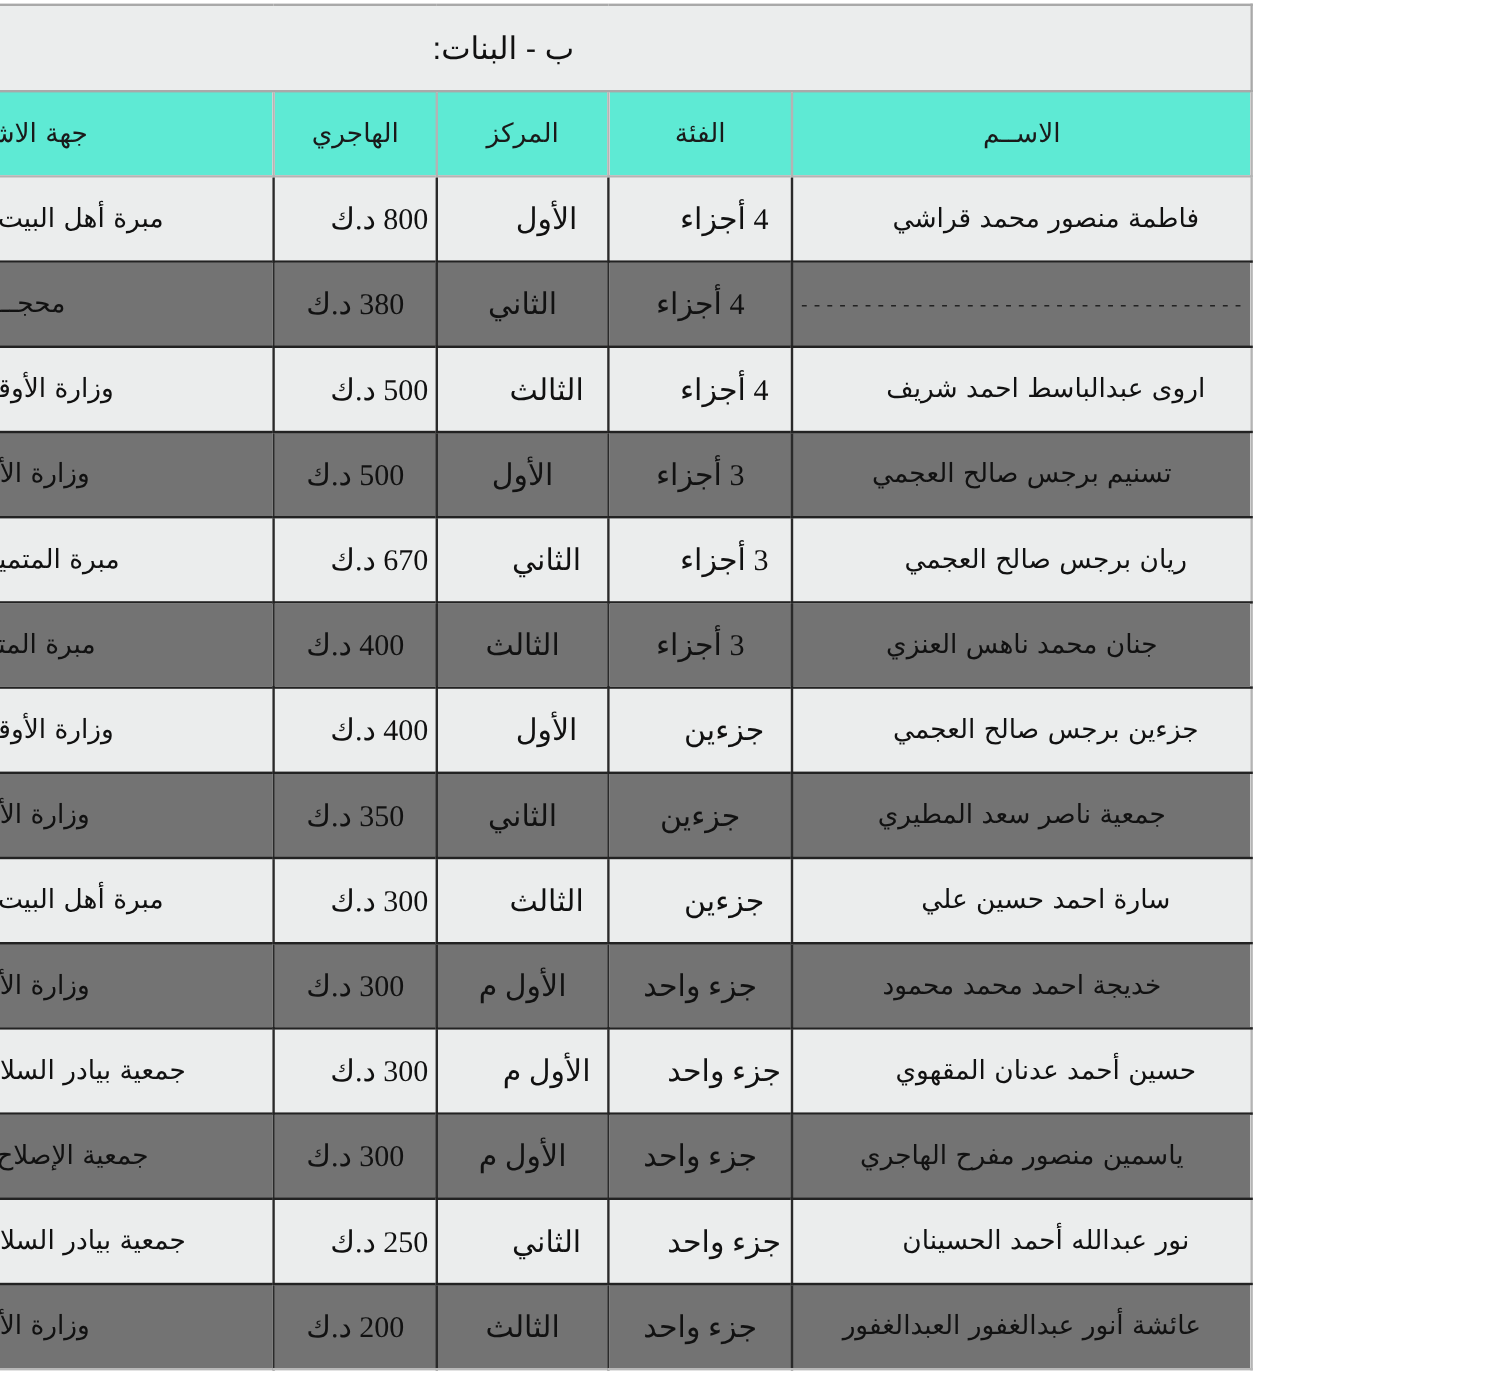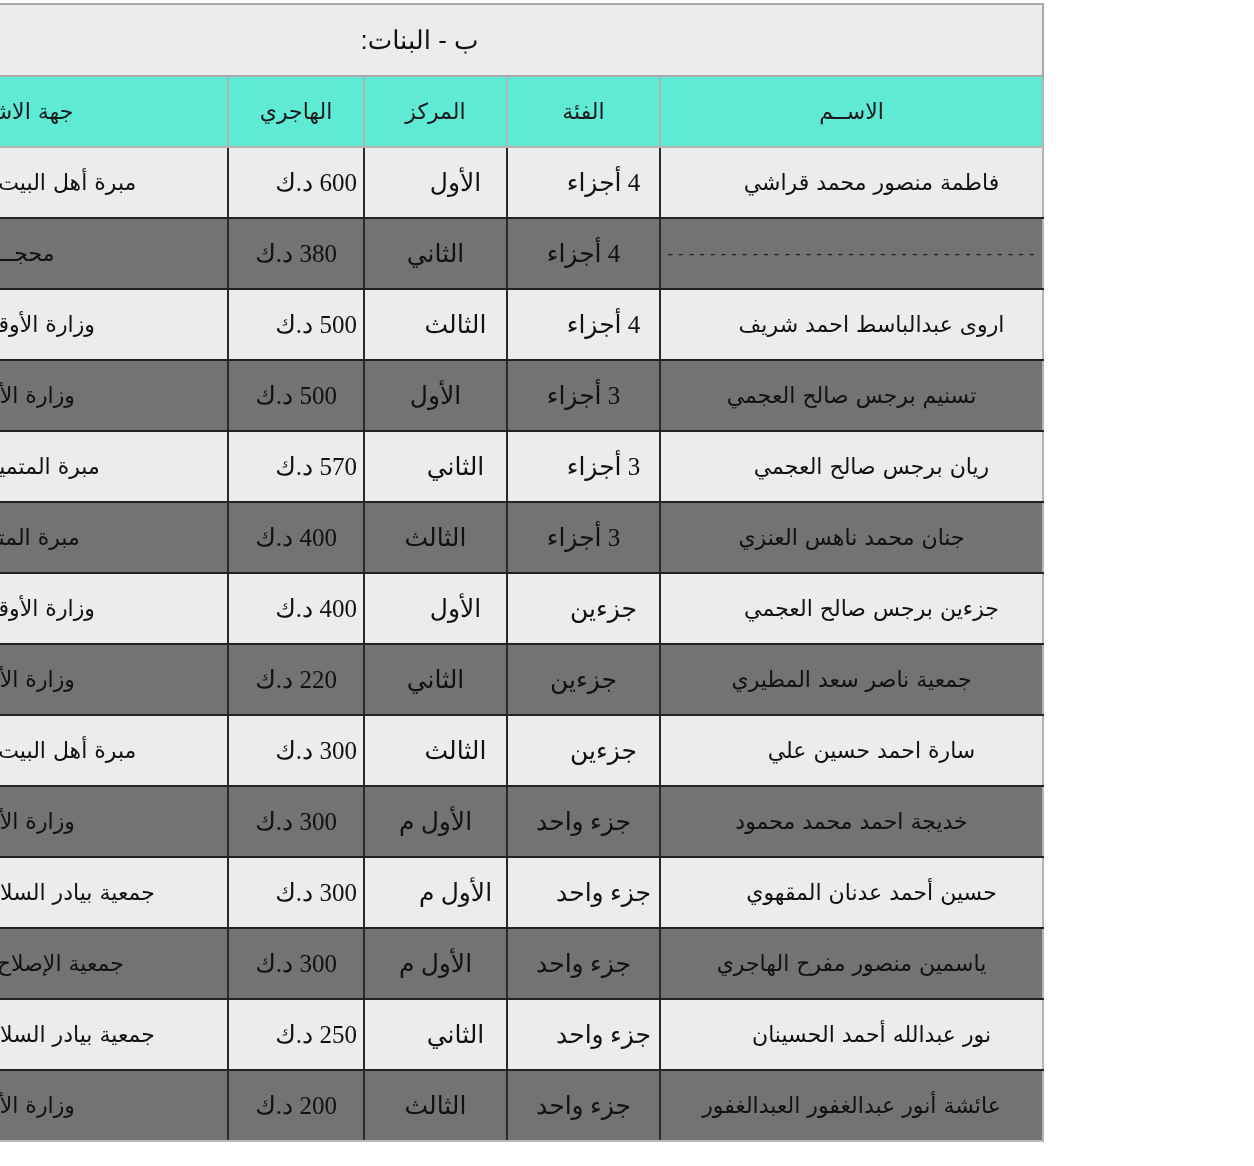--- a/index.html
+++ b/index.html
@@ -93,21 +93,21 @@
         <th>الفئة</th>
         <th>المركز</th>
         <th>الهاجري</th>
         <th>جهة الاشتراك</th>
       </tr>
 
       <tr class="data-row alt light-top">
         <td class="outer-right name-cell">فاطمة منصور محمد قراشي</td>
         <td class="serif-cell">4 أجزاء</td>
         <td class="serif-cell">الأول</td>
-        <td class="serif-cell">600 د.ك</td>
+        <td class="serif-cell">800 د.ك</td>
         <td class="outer-left">مبرة أهل البيت الخيرية</td>
       </tr>
       <tr class="data-row plain">
         <td class="outer-right name-cell dashes">-----------------------------------</td>
         <td class="serif-cell">4 أجزاء</td>
         <td class="serif-cell">الثاني</td>
         <td class="serif-cell">380 د.ك</td>
         <td class="outer-left">محجــوب</td>
       </tr>
       <tr class="data-row alt">
@@ -121,42 +121,42 @@
         <td class="outer-right name-cell">تسنيم برجس صالح العجمي</td>
         <td class="serif-cell">3 أجزاء</td>
         <td class="serif-cell">الأول</td>
         <td class="serif-cell">500 د.ك</td>
         <td class="outer-left">وزارة الأوقاف</td>
       </tr>
       <tr class="data-row alt">
         <td class="outer-right name-cell">ريان برجس صالح العجمي</td>
         <td class="serif-cell">3 أجزاء</td>
         <td class="serif-cell">الثاني</td>
-        <td class="serif-cell">570 د.ك</td>
+        <td class="serif-cell">670 د.ك</td>
         <td class="outer-left">مبرة المتميزين</td>
       </tr>
       <tr class="data-row plain">
         <td class="outer-right name-cell">جنان محمد ناهس العنزي</td>
         <td class="serif-cell">3 أجزاء</td>
         <td class="serif-cell">الثالث</td>
         <td class="serif-cell">400 د.ك</td>
         <td class="outer-left">مبرة المتميزين</td>
       </tr>
       <tr class="data-row alt light-top">
         <td class="outer-right name-cell">جزءين برجس صالح العجمي</td>
         <td class="serif-cell">جزءين</td>
         <td class="serif-cell">الأول</td>
         <td class="serif-cell">400 د.ك</td>
         <td class="outer-left">وزارة الأوقاف</td>
       </tr>
       <tr class="data-row plain">
         <td class="outer-right name-cell">جمعية ناصر سعد المطيري</td>
         <td class="serif-cell">جزءين</td>
         <td class="serif-cell">الثاني</td>
-        <td class="serif-cell">220 د.ك</td>
+        <td class="serif-cell">350 د.ك</td>
         <td class="outer-left">وزارة الأوقاف</td>
       </tr>
       <tr class="data-row alt">
         <td class="outer-right name-cell">سارة احمد حسين علي</td>
         <td class="serif-cell">جزءين</td>
         <td class="serif-cell">الثالث</td>
         <td class="serif-cell">300 د.ك</td>
         <td class="outer-left">مبرة أهل البيت الخيرية</td>
       </tr>
       <tr class="data-row plain light-top">

